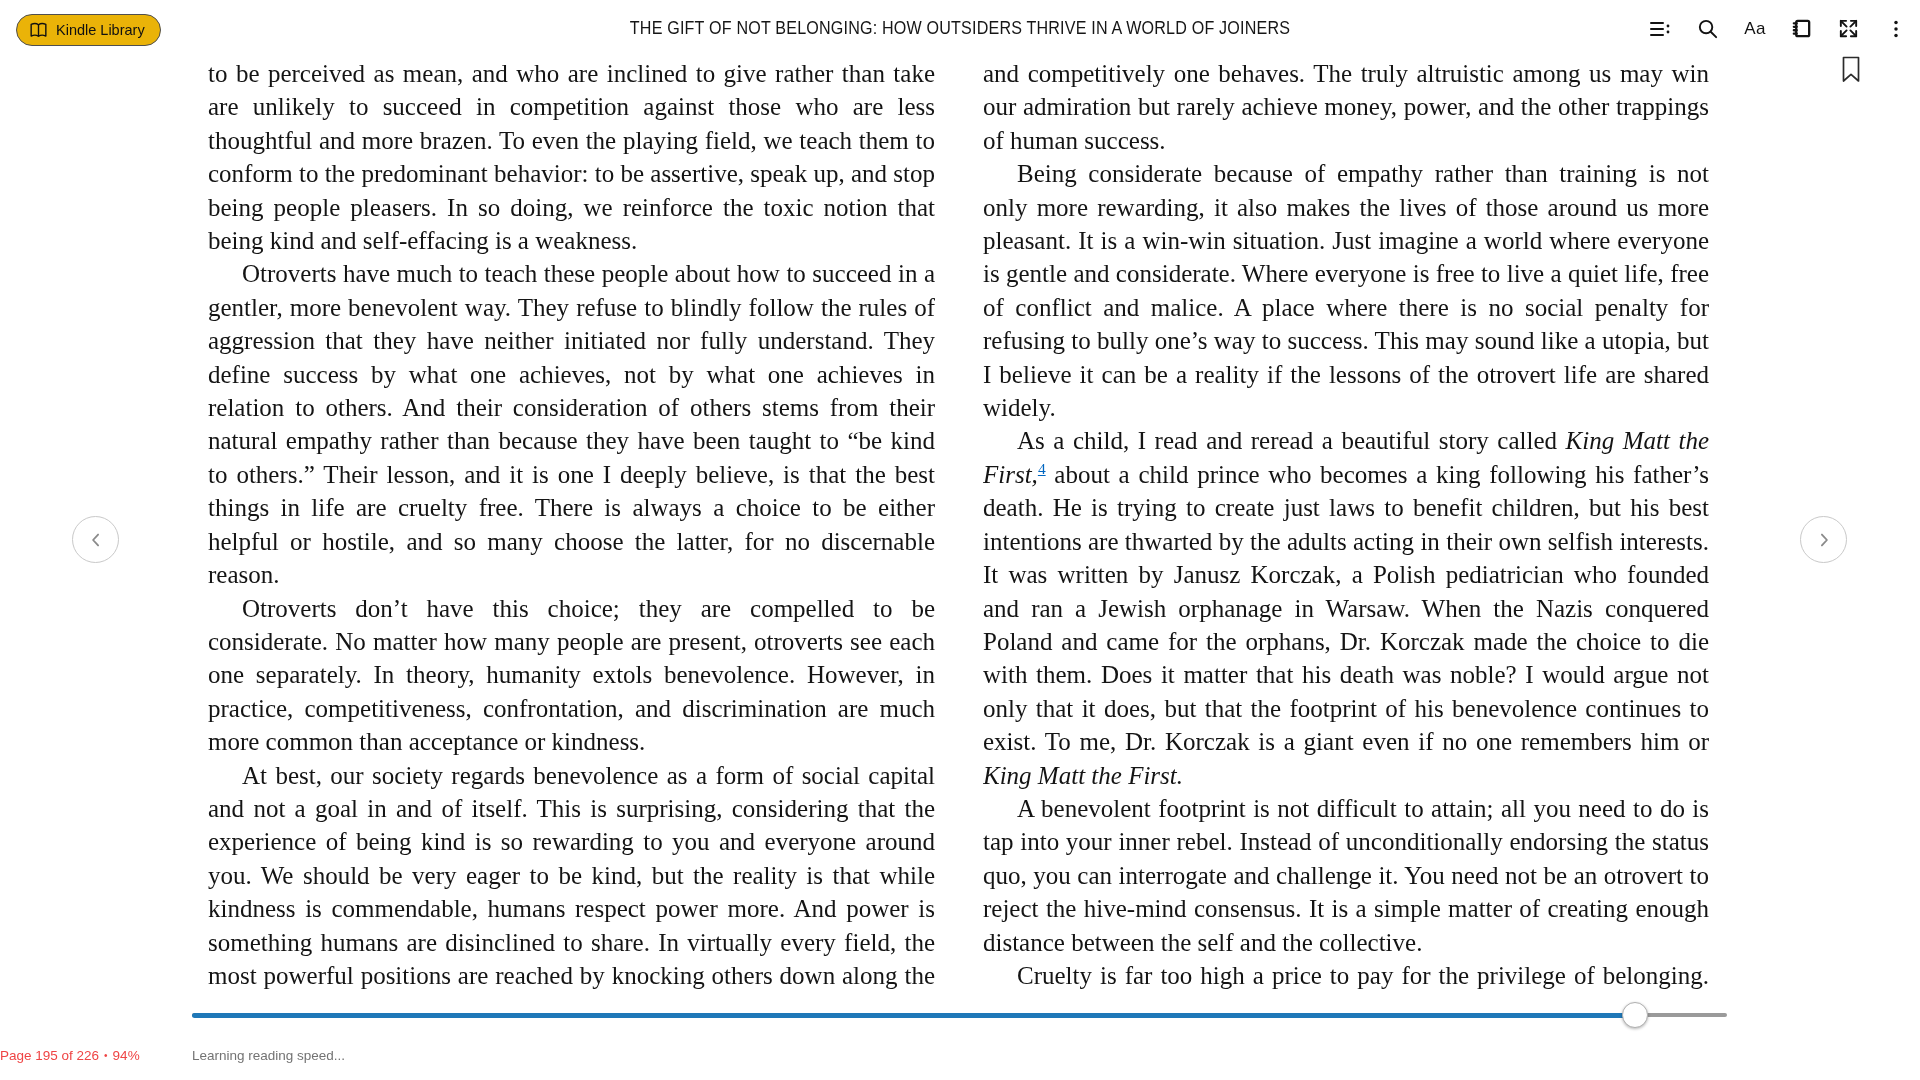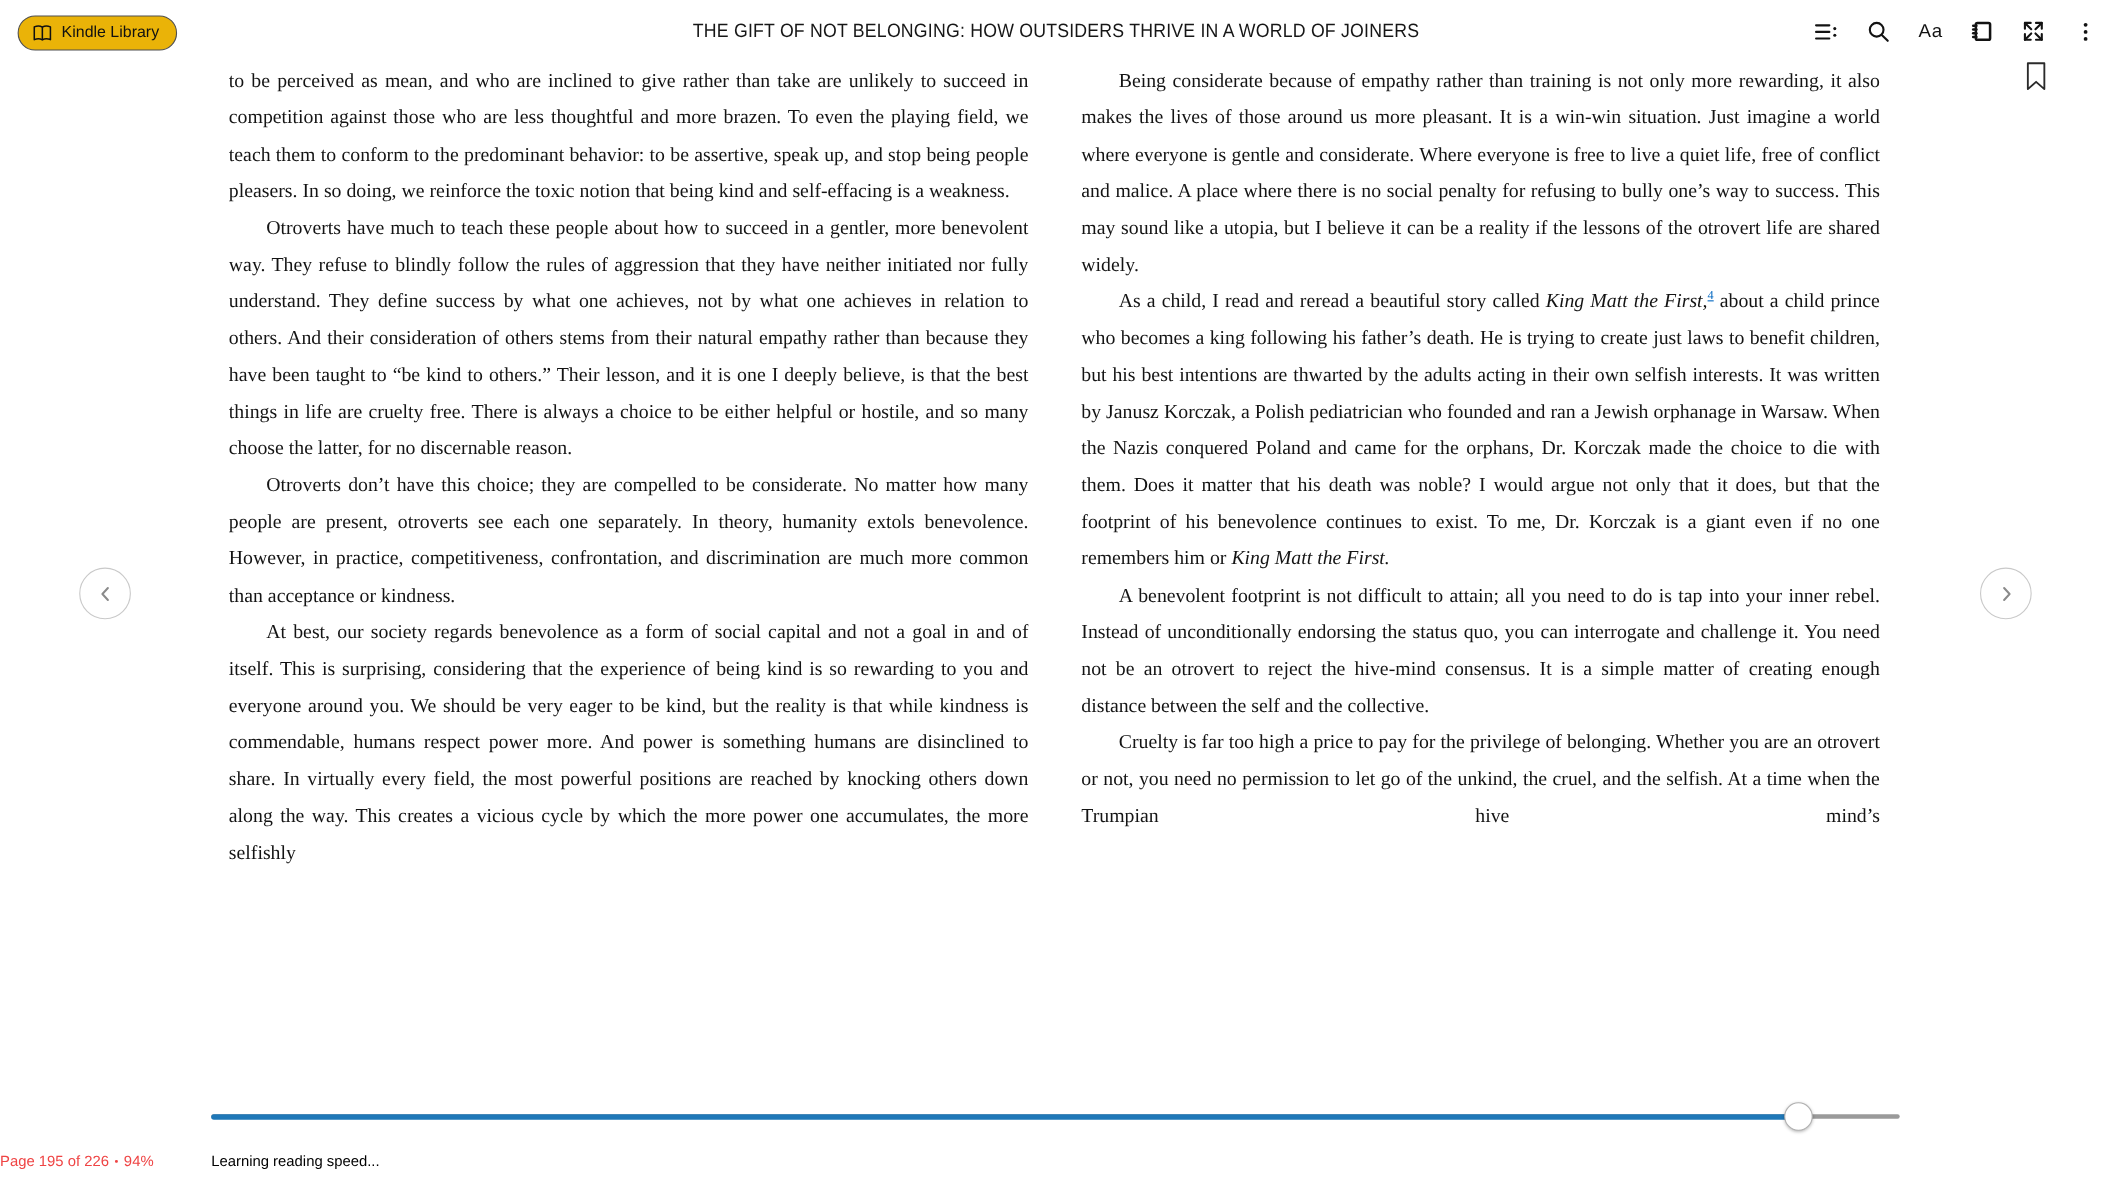--- a/index.html
+++ b/index.html
@@ -32,21 +32,21 @@
   }
   .aa-label{font-size:17px;font-weight:500;letter-spacing:.5px;color:#131313;}
   .bookmark-btn{
     position:absolute;left:1841px;top:56px;background:none;border:none;padding:0;cursor:pointer;
   }
 
   
   .col{
     position:absolute;top:57px;height:935px;overflow:hidden;
     font-family:"Liberation Serif","DejaVu Serif",serif;
-    font-size:18px;line-height:33.4px;color:#141414;
+    font-size:25px;line-height:33.4px;color:#141414;
     text-align:justify;
   }
   .col-left{left:208px;width:727px;}
   .col-right{left:983px;width:726px;}
   .col p{margin:0;}
   .col p.ind{text-indent:34px;}
   .col p.cont{text-align-last:justify;}
   .col i{font-style:italic;}
   sup.fn{
     font-size:.62em;line-height:0;color:var(--link);
@@ -66,21 +66,21 @@
   .progress-wrap{position:absolute;left:192px;top:1002px;width:1535px;height:26px;cursor:pointer;}
   .track{position:absolute;top:11px;left:0;width:100%;height:4px;background:var(--track);border-radius:2px;}
   .fill{position:absolute;top:10.5px;left:0;height:5px;background:var(--accent);border-radius:2.5px;}
   .knob{
     position:absolute;top:0;width:26px;height:26px;border-radius:50%;
     background:#fff;border:1px solid #b0b0b0;box-shadow:0 1px 3px rgba(0,0,0,.28);
     box-sizing:border-box;
   }
 
   
-  .status-left{position:absolute;left:192px;top:1048px;font-size:13.5px;color:#000000;}
+  .status-left{position:absolute;left:192px;top:1048px;font-size:13.5px;color:#737373;}
   .page-info{position:absolute;left:0;top:1048px;width:100%;font-size:13.5px;color:#ef4444;}
   .page-info .sep{font-size:10px;vertical-align:1px;margin:0 5px;}
 </style>
 </head>
 <body style="--accent: #1f78b8; --track: #9a9a9a; --link: #0066c0;">
 
 <button class="lib-btn">
   <svg width="19" height="17" viewBox="0 0 24 22" fill="none" stroke="#111" stroke-width="1.8" stroke-linejoin="round">
     <path d="M12 3.5 C9.5 1.8 5.5 1.8 2.5 3.2 V18.2 C5.5 16.8 9.5 16.8 12 18.5 C14.5 16.8 18.5 16.8 21.5 18.2 V3.2 C18.5 1.8 14.5 1.8 12 3.5 Z"></path>
     <line x1="12" y1="3.5" x2="12" y2="18.5"></line>
@@ -145,20 +145,21 @@
   </svg>
 </button>
 
 <div class="col col-left" id="col-left">
     <p class="">to be perceived as mean, and who are inclined to give rather than take are unlikely to succeed in competition against those who are less thoughtful and more brazen. To even the playing field, we teach them to conform to the predominant behavior: to be assertive, speak up, and stop being people pleasers. In so doing, we reinforce the toxic notion that being kind and self-effacing is a weakness.</p>
     <p class="ind ">Otroverts have much to teach these people about how to succeed in a gentler, more benevolent way. They refuse to blindly follow the rules of aggression that they have neither initiated nor fully understand. They define success by what one achieves, not by what one achieves in relation to others. And their consideration of others stems from their natural empathy rather than because they have been taught to “be kind to others.” Their lesson, and it is one I deeply believe, is that the best things in life are cruelty free. There is always a choice to be either helpful or hostile, and so many choose the latter, for no discernable reason.</p>
     <p class="ind ">Otroverts don’t have this choice; they are compelled to be considerate. No matter how many people are present, otroverts see each one separately. In theory, humanity extols benevolence. However, in practice, competitiveness, confrontation, and discrimination are much more common than acceptance or kindness.</p>
     <p class="ind cont">At best, our society regards benevolence as a form of social capital and not a goal in and of itself. This is surprising, considering that the experience of being kind is so rewarding to you and everyone around you. We should be very eager to be kind, but the reality is that while kindness is commendable, humans respect power more. And power is something humans are disinclined to share. In virtually every field, the most powerful positions are reached by knocking others down along the way. This creates a vicious cycle by which the more power one accumulates, the more selfishly</p>
   </div>
 <div class="col col-right" id="col-right">
+    <p class="">and competitively one behaves. The truly altruistic among us may win our admiration but rarely achieve money, power, and the other trappings of human success.</p>
     <p class="ind ">Being considerate because of empathy rather than training is not only more rewarding, it also makes the lives of those around us more pleasant. It is a win-win situation. Just imagine a world where everyone is gentle and considerate. Where everyone is free to live a quiet life, free of conflict and malice. A place where there is no social penalty for refusing to bully one’s way to success. This may sound like a utopia, but I believe it can be a reality if the lessons of the otrovert life are shared widely.</p>
     <p class="ind ">As a child, I read and reread a beautiful story called <i>King Matt the First,</i><sup class="fn">4</sup> about a child prince who becomes a king following his father’s death. He is trying to create just laws to benefit children, but his best intentions are thwarted by the adults acting in their own selfish interests. It was written by Janusz Korczak, a Polish pediatrician who founded and ran a Jewish orphanage in Warsaw. When the Nazis conquered Poland and came for the orphans, Dr. Korczak made the choice to die with them. Does it matter that his death was noble? I would argue not only that it does, but that the footprint of his benevolence continues to exist. To me, Dr. Korczak is a giant even if no one remembers him or <i>King Matt the First.</i></p>
     <p class="ind ">A benevolent footprint is not difficult to attain; all you need to do is tap into your inner rebel. Instead of unconditionally endorsing the status quo, you can interrogate and challenge it. You need not be an otrovert to reject the hive-mind consensus. It is a simple matter of creating enough distance between the self and the collective.</p>
     <p class="ind cont">Cruelty is far too high a price to pay for the privilege of belonging. Whether you are an otrovert or not, you need no permission to let go of the unkind, the cruel, and the selfish. At a time when the Trumpian hive mind’s</p>
   </div>
 
 <button class="nav-btn nav-left">
   <svg width="20" height="20" viewBox="0 0 24 24" fill="none" stroke="#8a8a8a" stroke-width="2.2" stroke-linecap="round" stroke-linejoin="round">
     <polyline points="14.5,5.5 8.5,12 14.5,18.5"></polyline>
   </svg>

